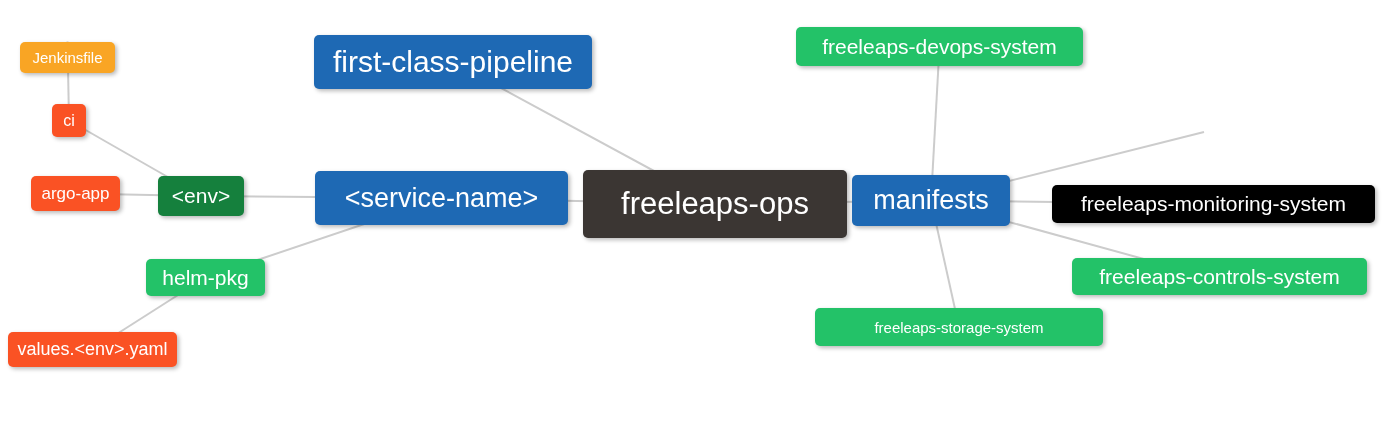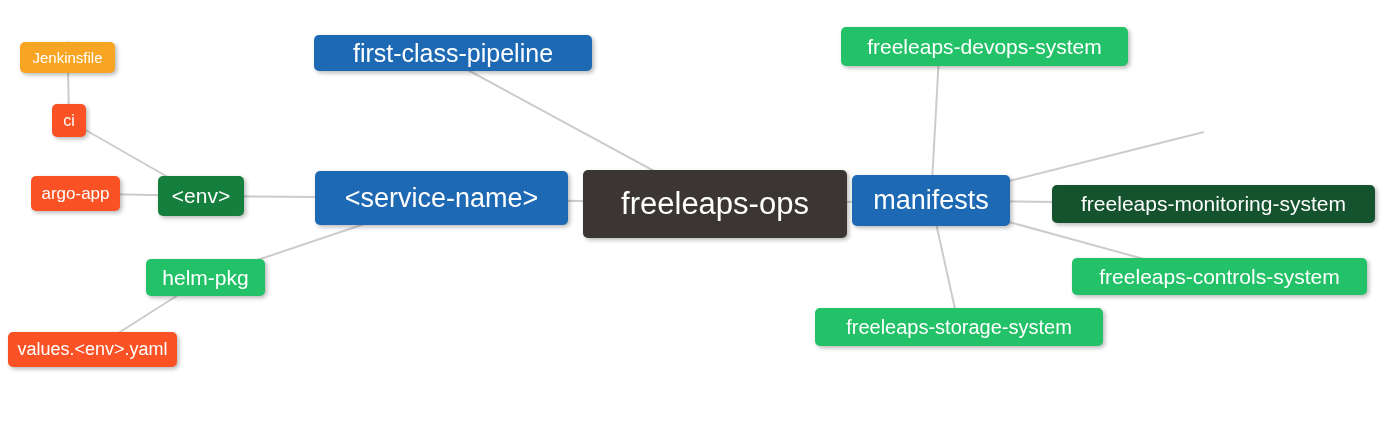--- a/index.html
+++ b/index.html
@@ -56,21 +56,21 @@
       <line x1="931" y1="200.5" x2="1207.5" y2="276.5" stroke="#cccccc" stroke-width="2"></line>
       <line x1="931" y1="200.5" x2="959" y2="327" stroke="#cccccc" stroke-width="2"></line>
     </svg>
 
 <div class="node" style="left: 20px; top: 42px; width: 95px; height: 31px; background: rgb(249, 165, 36); font-size: 15px; text-align: center;">Jenkinsfile</div>
     <div class="node" style="left: 52px; top: 104px; width: 34px; height: 33px; background: rgb(250, 82, 36); font-size: 16px;">ci</div>
     <div class="node" style="left: 31px; top: 176px; width: 89px; height: 35px; background: rgb(250, 82, 36); font-size: 17px;">argo-app</div>
     <div class="node" style="left: 158px; top: 176px; width: 86px; height: 40px; background: #15803d; font-size: 21px;">&lt;env&gt;</div>
     <div class="node" style="left: 146px; top: 259px; width: 119px; height: 37px; background: rgb(35, 194, 104); font-size: 21px;">helm-pkg</div>
     <div class="node" style="left: 8px; top: 332px; width: 169px; height: 35px; background: rgb(250, 82, 36); font-size: 18px;">values.&lt;env&gt;.yaml</div>
-    <div class="node" style="left: 314px; top: 35px; width: 278px; height: 36px; background: rgb(30, 105, 180); font-size: 25px;">first-class-pipeline</div>
+    <div class="node" style="left: 314px; top: 35px; width: 278px; height: 54px; background: rgb(30, 105, 180); font-size: 30px;">first-class-pipeline</div>
     <div class="node" style="left: 315px; top: 171px; width: 253px; height: 54px; background: rgb(30, 105, 180); font-size: 27px;">&lt;service-name&gt;</div>
     <div class="node" style="left: 583px; top: 170px; width: 264px; height: 68px; background: rgb(59, 54, 51); font-size: 31px;">freeleaps-ops</div>
     <div class="node" style="left: 852px; top: 175px; width: 158px; height: 51px; background: rgb(30, 105, 180); font-size: 27px;">manifests</div>
-    <div class="node" style="left: 796px; top: 27px; width: 287px; height: 39px; background: rgb(35, 194, 104); font-size: 21px; margin-left: 45px;">freeleaps-devops-system</div>
-    <div class="node" style="left: 1052px; top: 185px; width: 323px; height: 38px; background: #14532d; font-size: 21px;">freeleaps-monitoring-system</div>
+    <div class="node" style="left: 796px; top: 27px; width: 287px; height: 39px; background: rgb(35, 194, 104); font-size: 21px;">freeleaps-devops-system</div>
+    <div class="node" style="left: 1052px; top: 185px; width: 323px; height: 38px; background: #000000; font-size: 21px;">freeleaps-monitoring-system</div>
     <div class="node" style="left: 1060px; top: 258px; width: 295px; height: 37px; background: rgb(35, 194, 104); font-size: 21px; margin-left: 12px;">freeleaps-controls-system</div>
-    <div class="node" style="left: 815px; top: 308px; width: 288px; height: 38px; background: rgb(35, 194, 104); font-size: 20px;">freeleaps-storage-system</div>
+    <div class="node" style="left: 815px; top: 308px; width: 288px; height: 38px; background: rgb(35, 194, 104); font-size: 15px;">freeleaps-storage-system</div>
   </div>
 
 </body></html>

